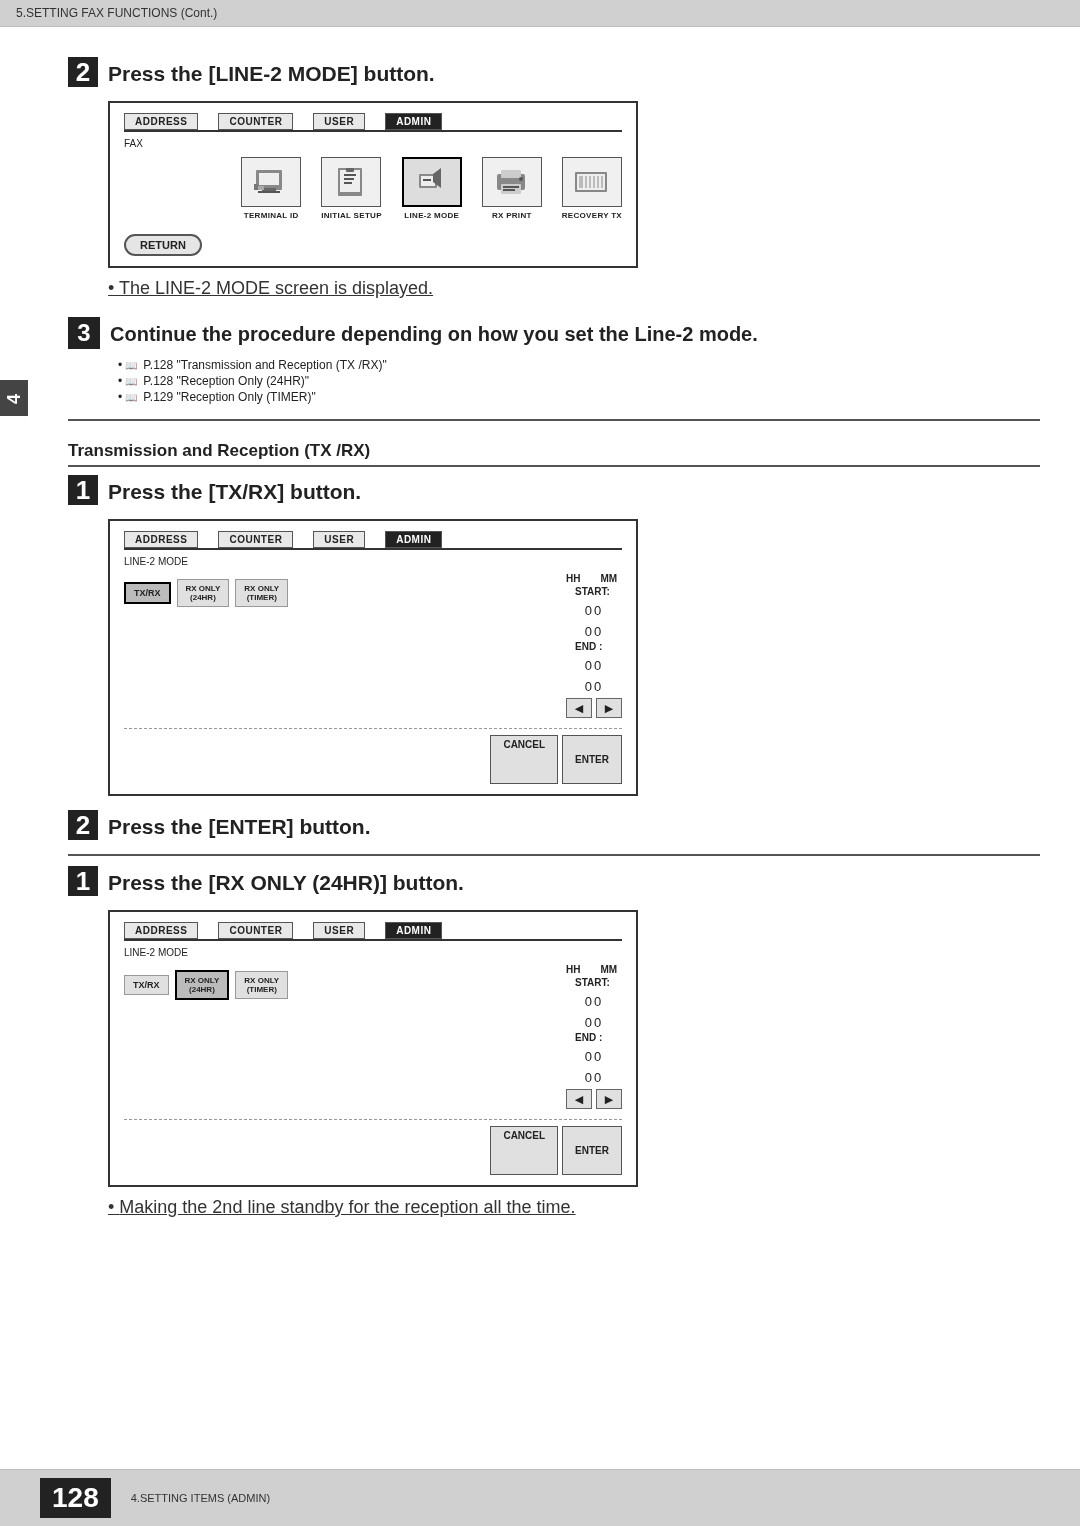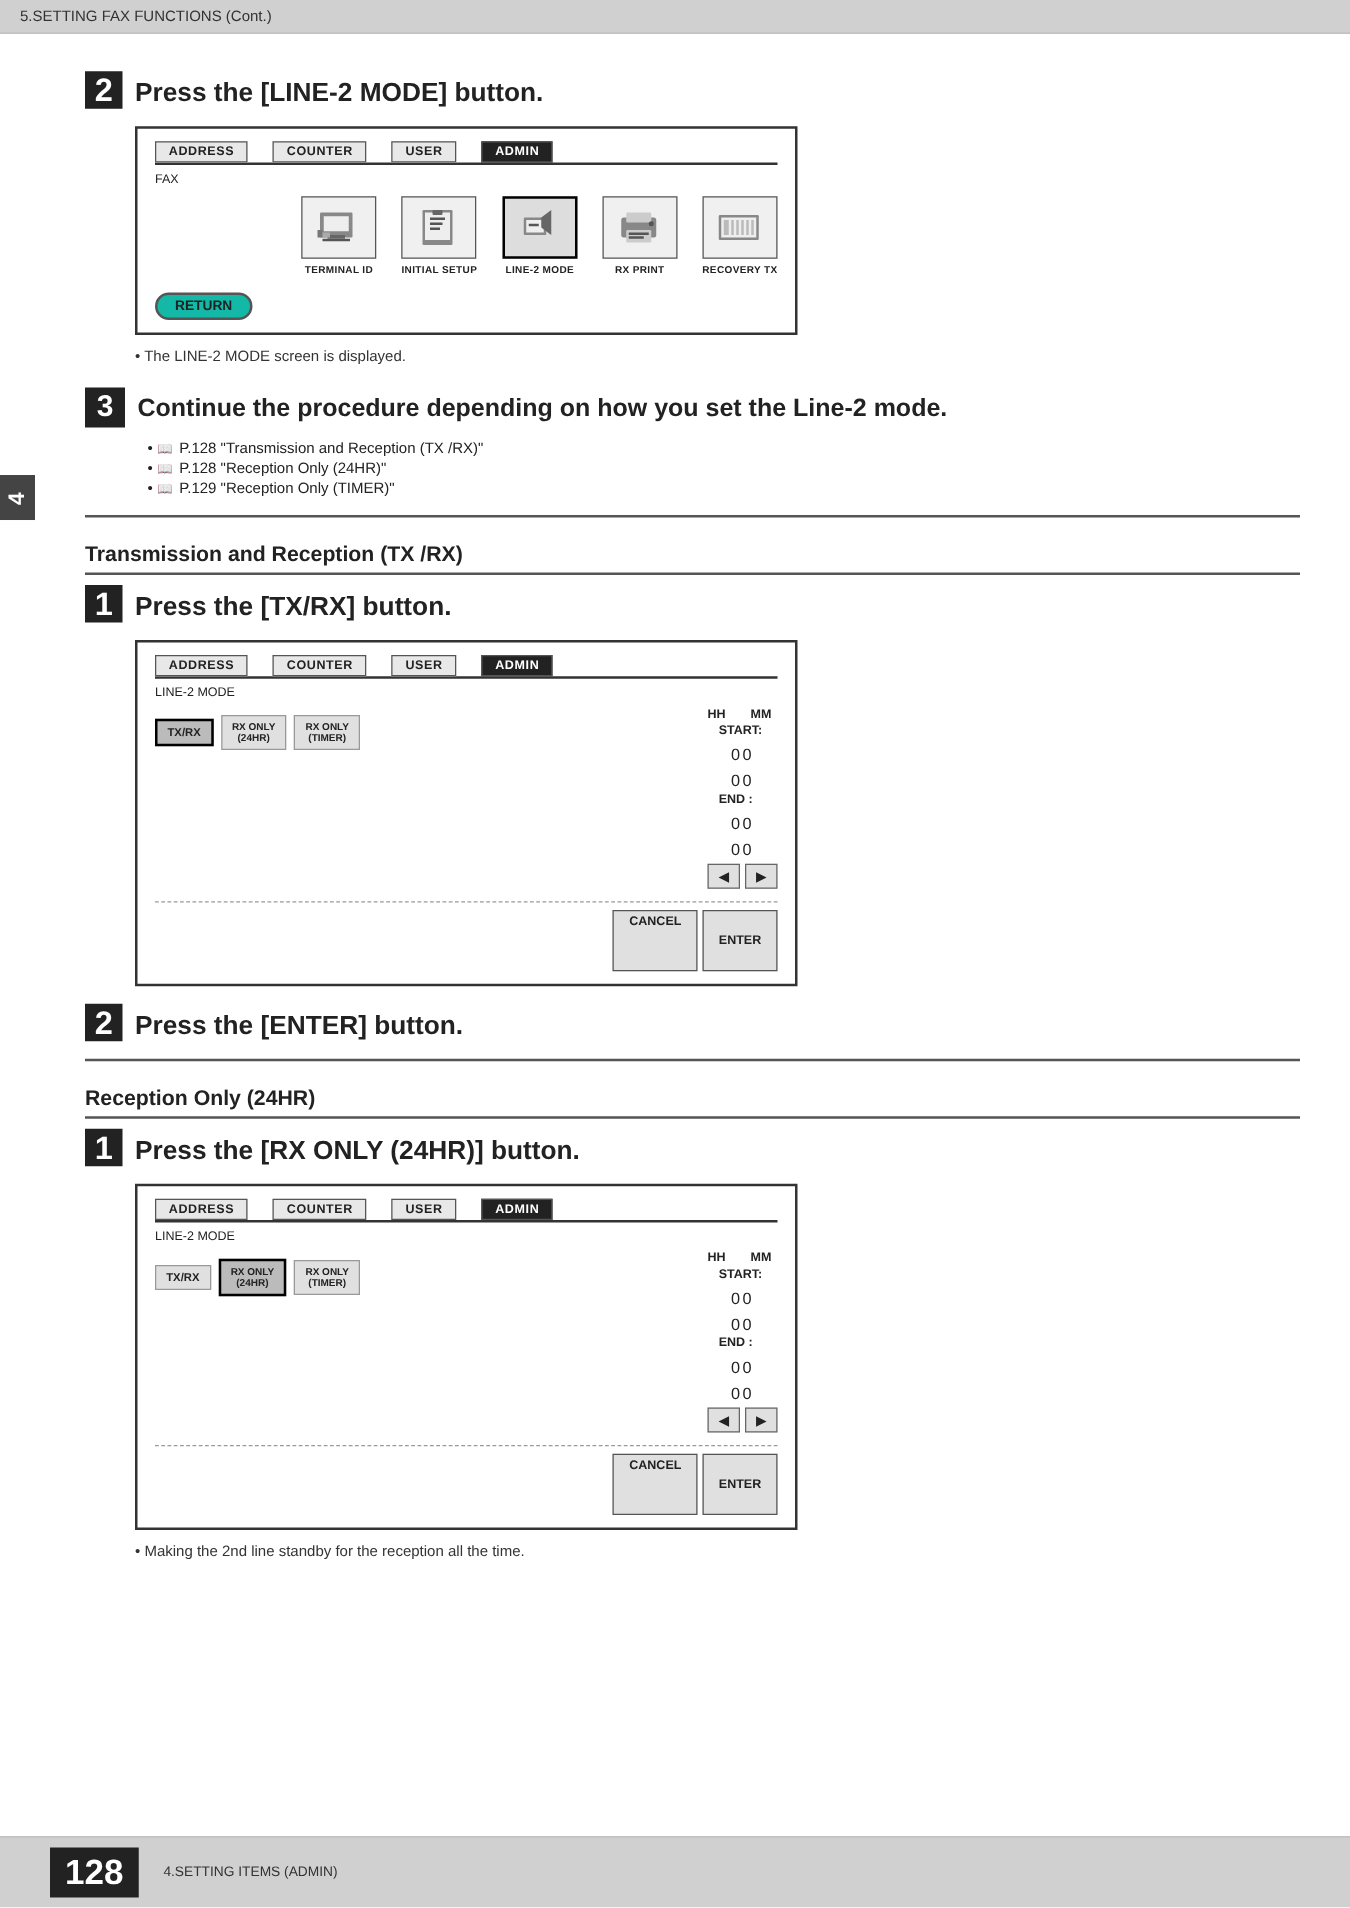--- a/index.html
+++ b/index.html
@@ -142,29 +142,30 @@
     }
 
     
     .return-btn {
       display: inline-block;
       border: 2px solid #555;
       border-radius: 12px;
       padding: 3px 14px;
       font-size: 11px;
       font-weight: bold;
-      background: #14b8a6;
+      background: #e5e5e5;
       margin-top: 6px;
     }
 
     
     .note {
-      font-size: 12px;
+      font-size: 18px;
       margin: 6px 0 6px 40px;
       color: #333;
+      text-decoration: underline;
     }
     .note::before {
       content: "•  ";
     }
 
     
     .section-heading {
       font-size: 17px;
       font-weight: bold;
       margin: 20px 0 8px 0;
@@ -502,21 +503,20 @@
     </div>
   </div>
 
   <div class="step-heading" style="margin-top:14px;">
     <span class="step-num">2</span>
     <span class="step-heading-text">Press the [ENTER] button.</span>
   </div>
 
   <hr class="section-line">
 
-  <div class="section-heading">Reception Only (24HR)</div>
 
   <div class="step-heading">
     <span class="step-num">1</span>
     <span class="step-heading-text">Press the [RX ONLY (24HR)] button.</span>
   </div>
 
   <div class="screen-box">
     <div class="tab-bar">
       <div class="tab-item">ADDRESS</div>
       <div class="tab-item">COUNTER</div>

